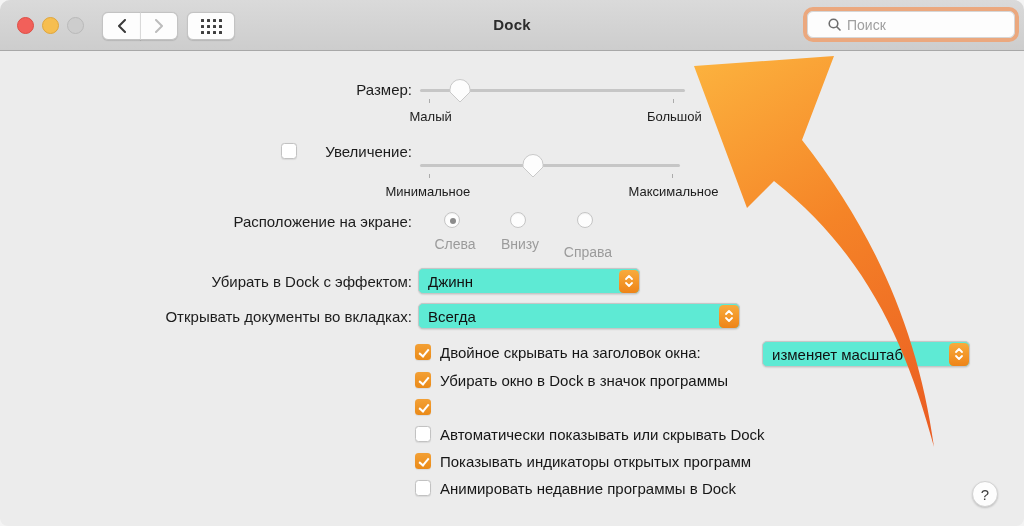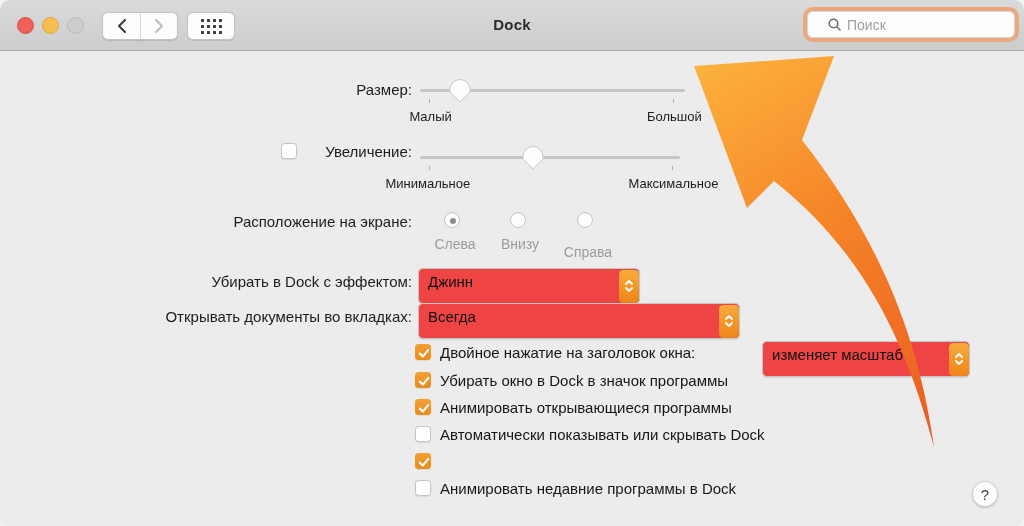--- a/index.html
+++ b/index.html
@@ -87,21 +87,21 @@
   }
   .rd.on::after{
     content:"";position:absolute;left:4.5px;top:4.5px;width:6px;height:6px;
     border-radius:50%;background:#8b8b8b;
   }
   .rd-label{
     position:absolute;transform:translateX(-50%);font-size:14px;color:#9b9b9b;white-space:nowrap;
   }
   
   .dd{
-    position:absolute;height:36px;background:#ef4444;border:0.5px solid #c6c6c6;
+    position:absolute;height:26px;background:#5eead4;border:0.5px solid #c6c6c6;
     border-radius:5px;box-sizing:border-box;box-shadow:0 0.5px 1.5px rgba(0,0,0,.1);
   }
   .dd .txt{
     position:absolute;left:9px;top:0;line-height:25px;font-size:15px;color:#111;
     white-space:nowrap;overflow:hidden;right:24px;
   }
   .dd .step{
     position:absolute;right:0.5px;top:0.5px;bottom:0.5px;width:20px;border-radius:4.5px;
     background:linear-gradient(#f8ab3d,#ee8418);
     display:flex;align-items:center;justify-content:center;
@@ -173,21 +173,21 @@
       <svg width="22" height="24" viewBox="0 0 22 24">
         <path d="M1 10.5 A10 10 0 0 1 21 10.5 L21 13 L11 23 L1 13 Z" fill="#fdfdfd" stroke="#c9c9c9" stroke-width="1"></path>
       </svg>
     </div>
     <div class="minmax" style="left:4%;">Малый</div>
     <div class="minmax" style="left:96%;">Большой</div>
   </div>
 
   <div class="cb" style="left:281px;top:143px;"></div>
   <div class="row-label" style="top:143px;">Увеличение:</div>
-  <div class="slider" style="top:146px;width:260px;text-align:right;">
+  <div class="slider" style="top:154px;width:260px;text-align:right;">
     <div class="track"></div>
     <div class="tick" style="left:3.5%;"></div>
     <div class="tick" style="left:97%;"></div>
     <div class="thumb" style="left: 43.5%;">
       <svg width="22" height="24" viewBox="0 0 22 24">
         <path d="M1 10.5 A10 10 0 0 1 21 10.5 L21 13 L11 23 L1 13 Z" fill="#fdfdfd" stroke="#c9c9c9" stroke-width="1"></path>
       </svg>
     </div>
     <div class="minmax" style="left:3%;">Минимальное</div>
     <div class="minmax" style="left:97.5%;">Максимальное</div>
@@ -217,41 +217,41 @@
     <div class="txt">Всегда</div>
     <div class="step">
       <svg width="10" height="14" viewBox="0 0 10 14">
         <path d="M2 5 L5 2 L8 5" stroke="#fff" stroke-width="1.8" fill="none" stroke-linecap="round" stroke-linejoin="round"></path>
         <path d="M2 9 L5 12 L8 9" stroke="#fff" stroke-width="1.8" fill="none" stroke-linecap="round" stroke-linejoin="round"></path>
       </svg>
     </div>
   </div>
 
   <div class="cb on" style="left:415px;top:344px;"></div>
-  <div class="cb-label" style="left:440px;top:344px;">Двойное нажатие на заголовок окна:</div>
+  <div class="cb-label" style="left:440px;top:344px;">Двойное скрывать на заголовок окна:</div>
   <div class="dd" style="left:762px;top:341px;width:208px;">
     <div class="txt">изменяет масштаб</div>
     <div class="step">
       <svg width="10" height="14" viewBox="0 0 10 14">
         <path d="M2 5 L5 2 L8 5" stroke="#fff" stroke-width="1.8" fill="none" stroke-linecap="round" stroke-linejoin="round"></path>
         <path d="M2 9 L5 12 L8 9" stroke="#fff" stroke-width="1.8" fill="none" stroke-linecap="round" stroke-linejoin="round"></path>
       </svg>
     </div>
   </div>
 
   <div class="cb on" style="left:415px;top:372px;"></div>
   <div class="cb-label" style="left:440px;top:372px;">Убирать окно в Dock в значок программы</div>
 
   <div class="cb on" style="left:415px;top:399px;"></div>
-  <div class="cb-label" style="left:440px;top:399px;">Анимировать открывающиеся программы</div>
 
   <div class="cb" style="left:415px;top:426px;"></div>
   <div class="cb-label" style="left:440px;top:426px;">Автоматически показывать или скрывать Dock</div>
 
   <div class="cb on" style="left:415px;top:453px;"></div>
+  <div class="cb-label" style="left:440px;top:453px;">Показывать индикаторы открытых программ</div>
 
   <div class="cb" style="left:415px;top:480px;"></div>
   <div class="cb-label" style="left:440px;top:480px;">Анимировать недавние программы в Dock</div>
 
   <div class="help-btn">?</div>
 
   <svg class="arrow-overlay" width="1024" height="526" viewBox="0 0 1024 526">
     <defs>
       <linearGradient id="arrowGrad" x1="700" y1="60" x2="934" y2="447" gradientUnits="userSpaceOnUse">
         <stop offset="0" stop-color="#fcb23e"></stop>

